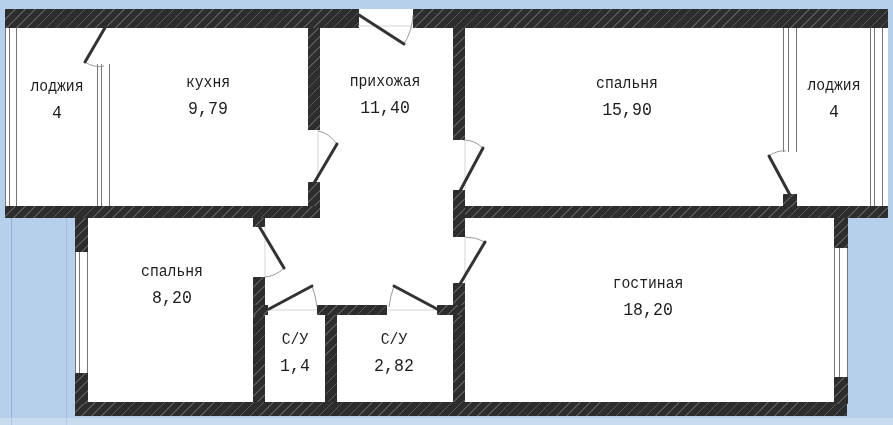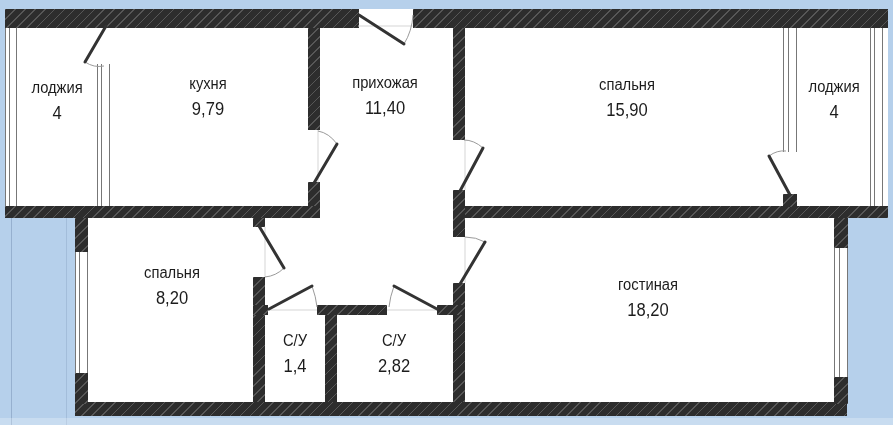--- a/index.html
+++ b/index.html
@@ -2,20 +2,21 @@
 <html style="--background: #b6d0eb; --wall: #2d2d2d; --room-fill: #ffffff; --text: #1c1c1c; --window-line: #777777; --door-leaf: #333333; --door-arc: #9a9a9a;"><head>
 <meta charset="utf-8">
 <style>
   html,body { margin:0; padding:0; }
   body { font-family: "Liberation Sans", sans-serif; }
   #plan {
     position: relative;
     width: 893px; height: 425px;
     background: var(--background, #b6d0eb);
     overflow: hidden;
+    font-family: Liberation Mono, monospace;
   }
   .fill { position:absolute; background:#ffffff; }
   .wall {
     position:absolute;
     background-color: var(--wall, #2d2d2d);
     background-image: repeating-linear-gradient(135deg,
       rgba(255,255,255,0.20) 0px, rgba(255,255,255,0.20) 1px,
       transparent 1px, transparent 7px);
   }
   .window-v {

